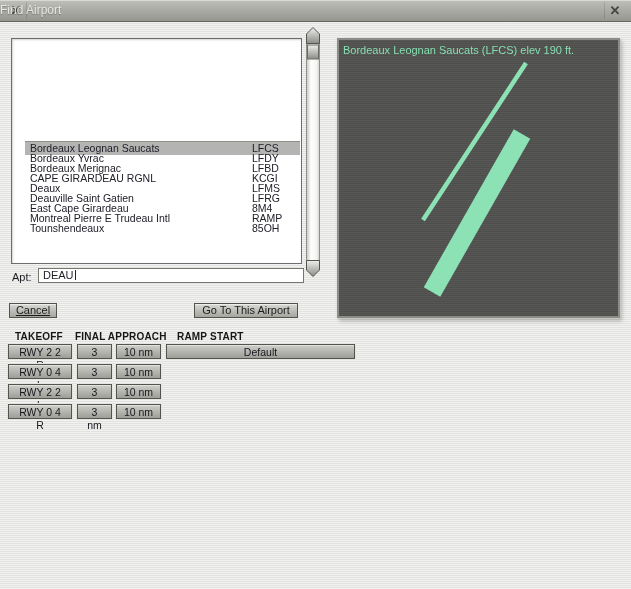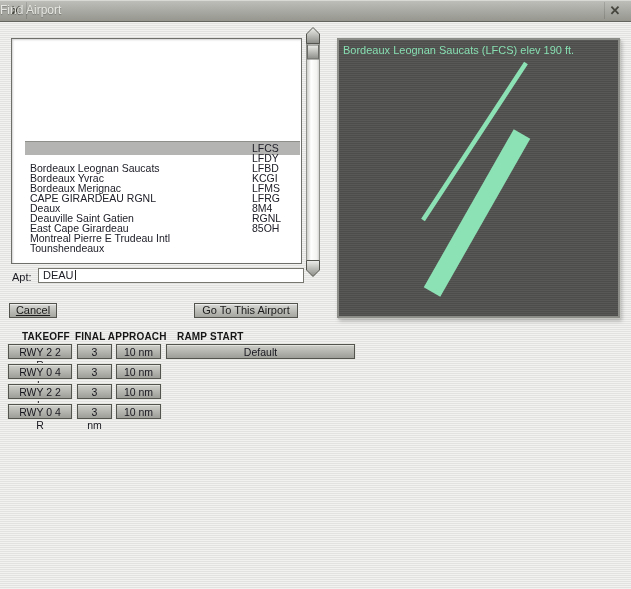--- a/index.html
+++ b/index.html
@@ -31,21 +31,21 @@
     position:absolute;left:11px;top:38px;width:289px;height:224px;
     background:#ffffff;border:1px solid #6e6e6a;
     box-shadow:inset 1px 1px 2px rgba(0,0,0,.18);
   }
   .list-items{position:absolute;left:0;top:104px;right:0;}
   .list-row{position:relative;height:10px;line-height:10px;font-size:10.5px;color:#20202a;}
   .list-row.selected::before{
     content:"";position:absolute;left:13px;right:1px;top:-2px;bottom:-2px;
     background:#b4b4b2;border-top:1px solid #8e8e8a;
   }
-  .row-name{position:absolute;left:18px;white-space:nowrap;z-index:1;margin-top:20px;}
+  .row-name{position:absolute;left:18px;white-space:nowrap;z-index:1;}
   .row-code{position:absolute;left:240px;white-space:nowrap;z-index:1;}
   
   .scrollbar{position:absolute;left:306px;top:27px;width:14px;height:250px;}
   
   .apt-label{position:absolute;left:12px;top:271px;font-size:11px;color:#1c1c24;}
   .apt-input{
     position:absolute;left:38px;top:268px;width:260px;height:13px;
     background:#ffffff;border:1px solid #77776f;
     font-size:11px;line-height:13px;color:#1c1c24;padding-left:4px;
   }
@@ -71,21 +71,21 @@
   }
   .map-title{
     position:absolute;left:4px;top:4px;font-size:11px;color:#87dfb2;white-space:nowrap;z-index:2;
   }
   .map-svg{position:absolute;left:0;top:0;}
   
   .rwy-headers span{
     position:absolute;top:331px;font-size:10px;font-weight:bold;color:#161616;
     letter-spacing:.2px;white-space:nowrap;
   }
-  .hdr-takeoff{left:22px;} .hdr-final{left:75px;} .hdr-ramp{left:177px;}
+  .hdr-takeoff{left:15px;} .hdr-final{left:75px;} .hdr-ramp{left:177px;}
   .rwy-row{position:absolute;left:0;height:15px;width:631px;}
   .rwy-btn{
     position:absolute;top:0;height:15px;box-sizing:border-box;
     background:linear-gradient(#cfcfcb 0%,#b6b6b0 50%,#9e9e98 100%);
     border:1px solid #54544e;
     box-shadow:0 0 0 1px #e4e4e0,inset 0 1px 0 rgba(255,255,255,.4);
     font-size:10.5px;line-height:13px;text-align:center;color:#17171f;cursor:default;
   }
   .to{left:8px;width:64px;}
   .f1{left:77px;width:35px;}
@@ -126,21 +126,21 @@
       <div class="list-row">
         <span class="row-name">Deauville Saint Gatien</span>
         <span class="row-code">LFRG</span>
       </div>
       <div class="list-row">
         <span class="row-name">East Cape Girardeau</span>
         <span class="row-code">8M4</span>
       </div>
       <div class="list-row">
         <span class="row-name">Montreal Pierre E Trudeau Intl</span>
-        <span class="row-code">RGNL</span>
+        <span class="row-code">RAMP</span>
       </div>
       <div class="list-row">
         <span class="row-name">Tounshendeaux</span>
         <span class="row-code">85OH</span>
       </div>
     </div>
 </div>
 
 <div class="scrollbar">
   <svg width="14" height="250" viewBox="0 0 14 250">

